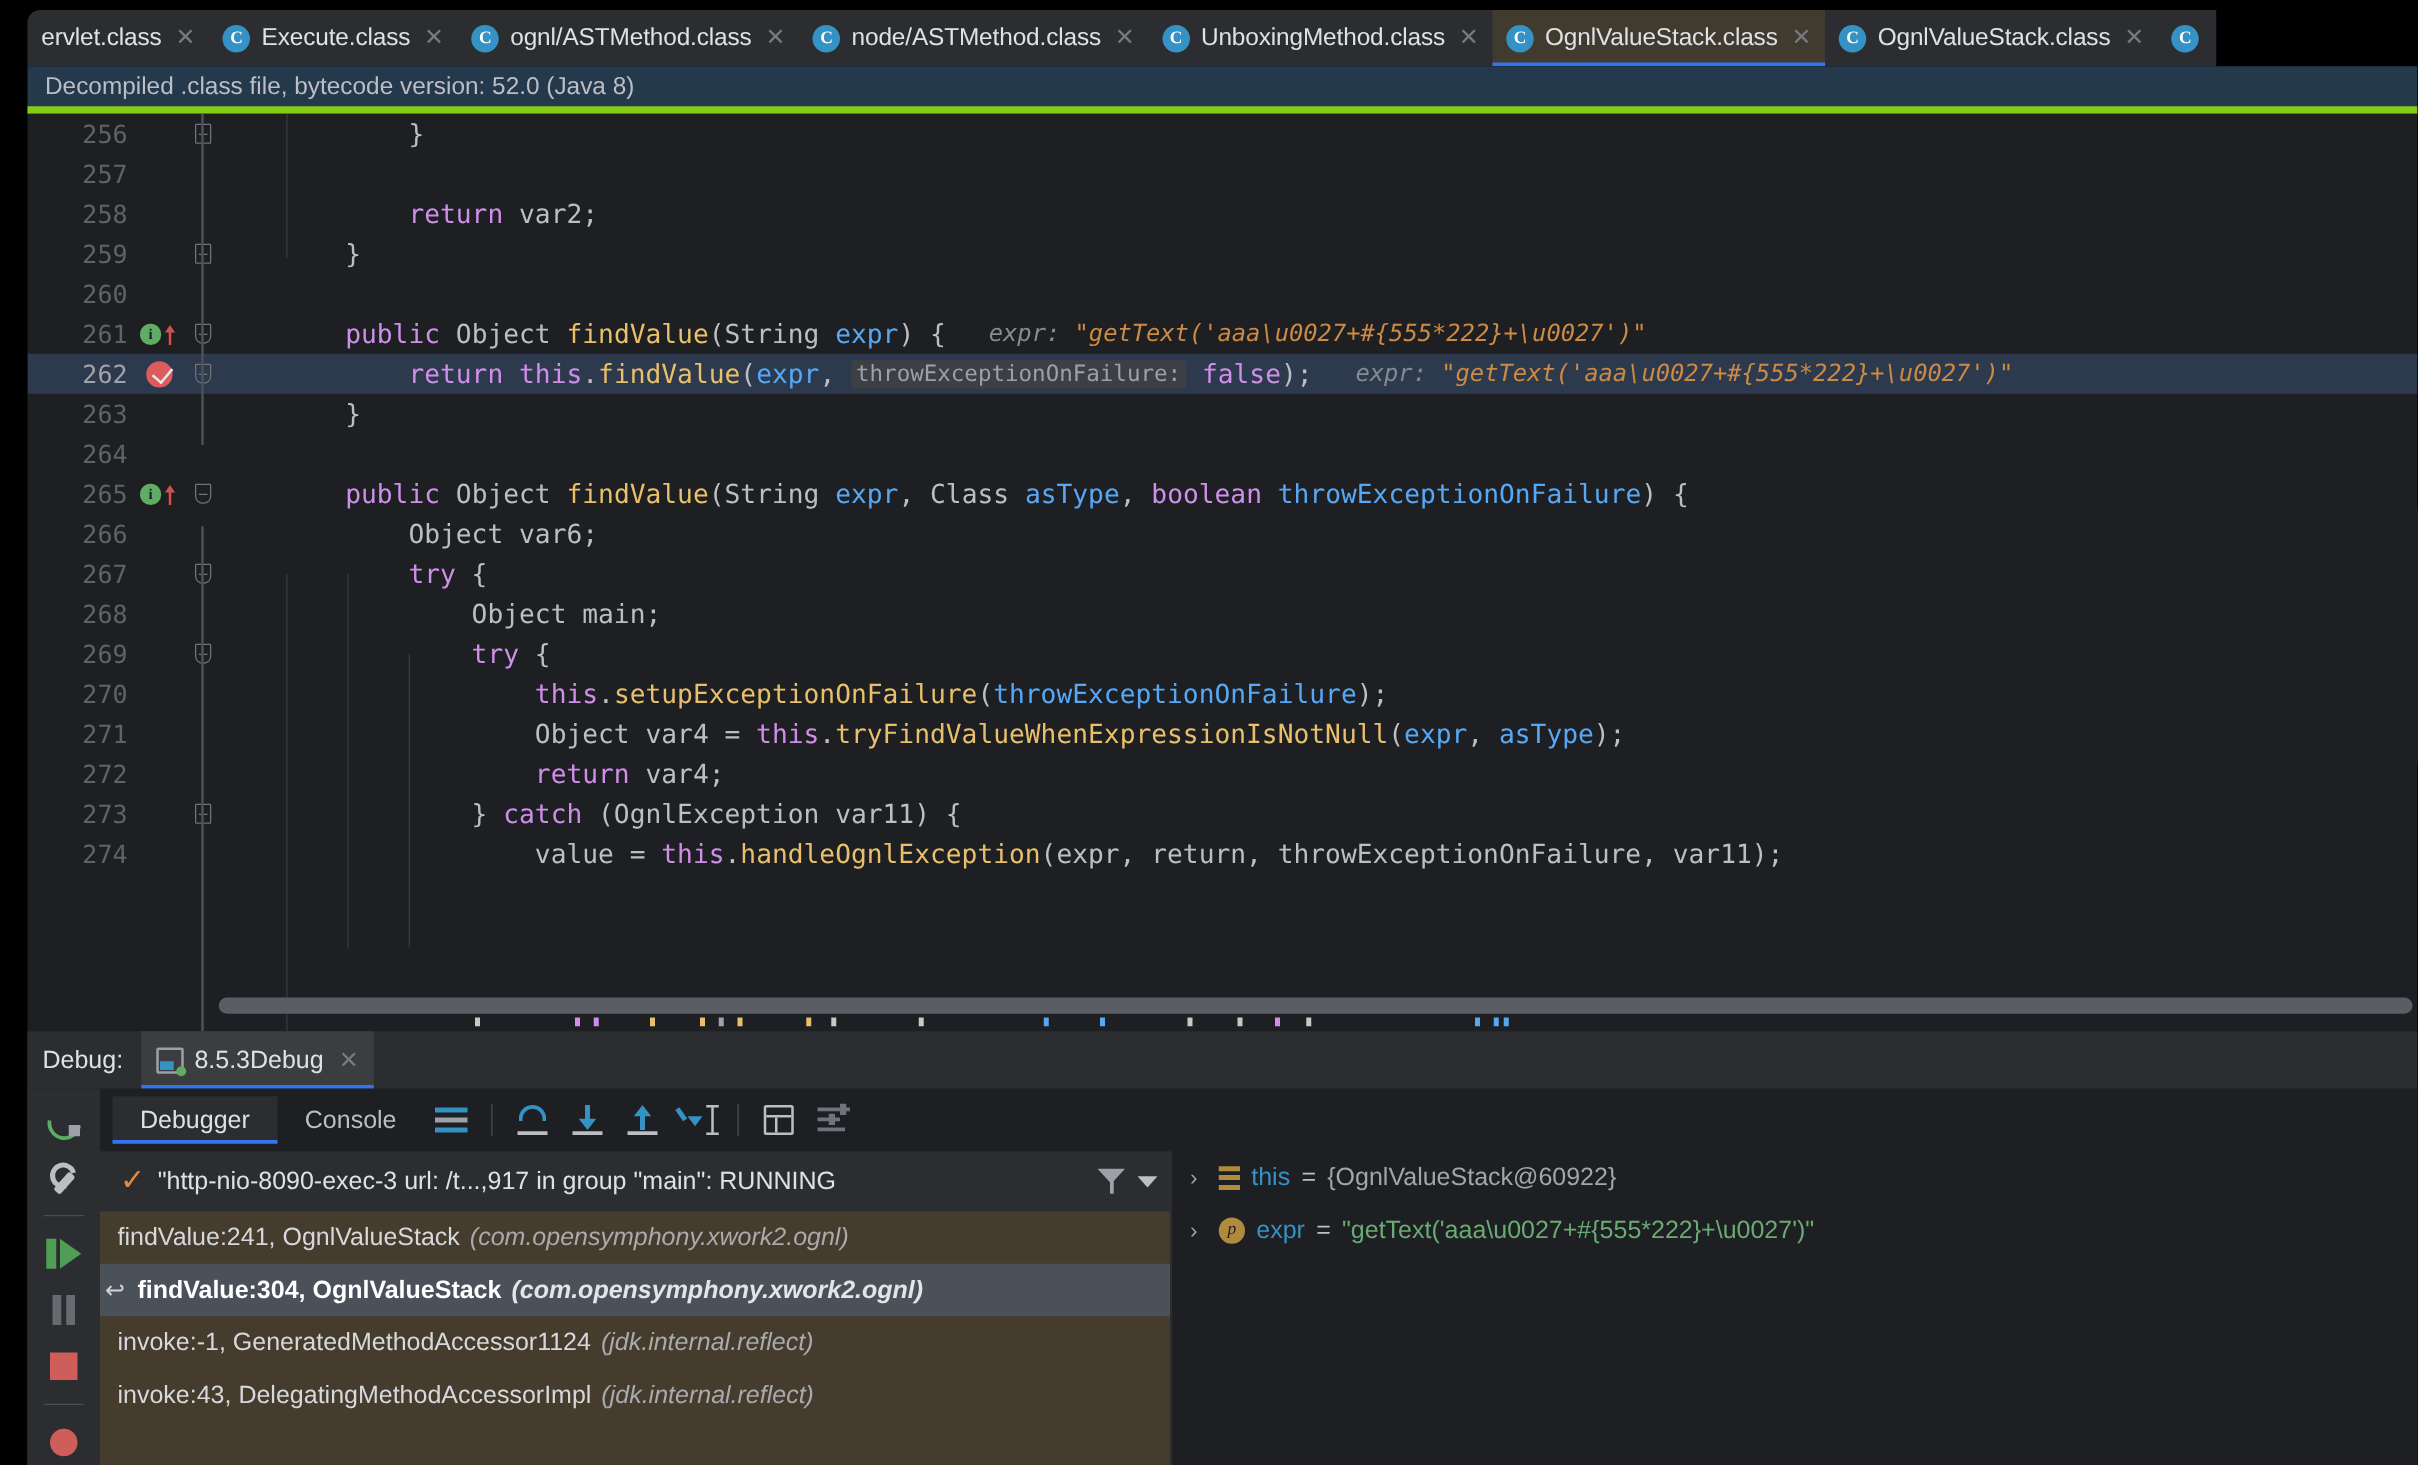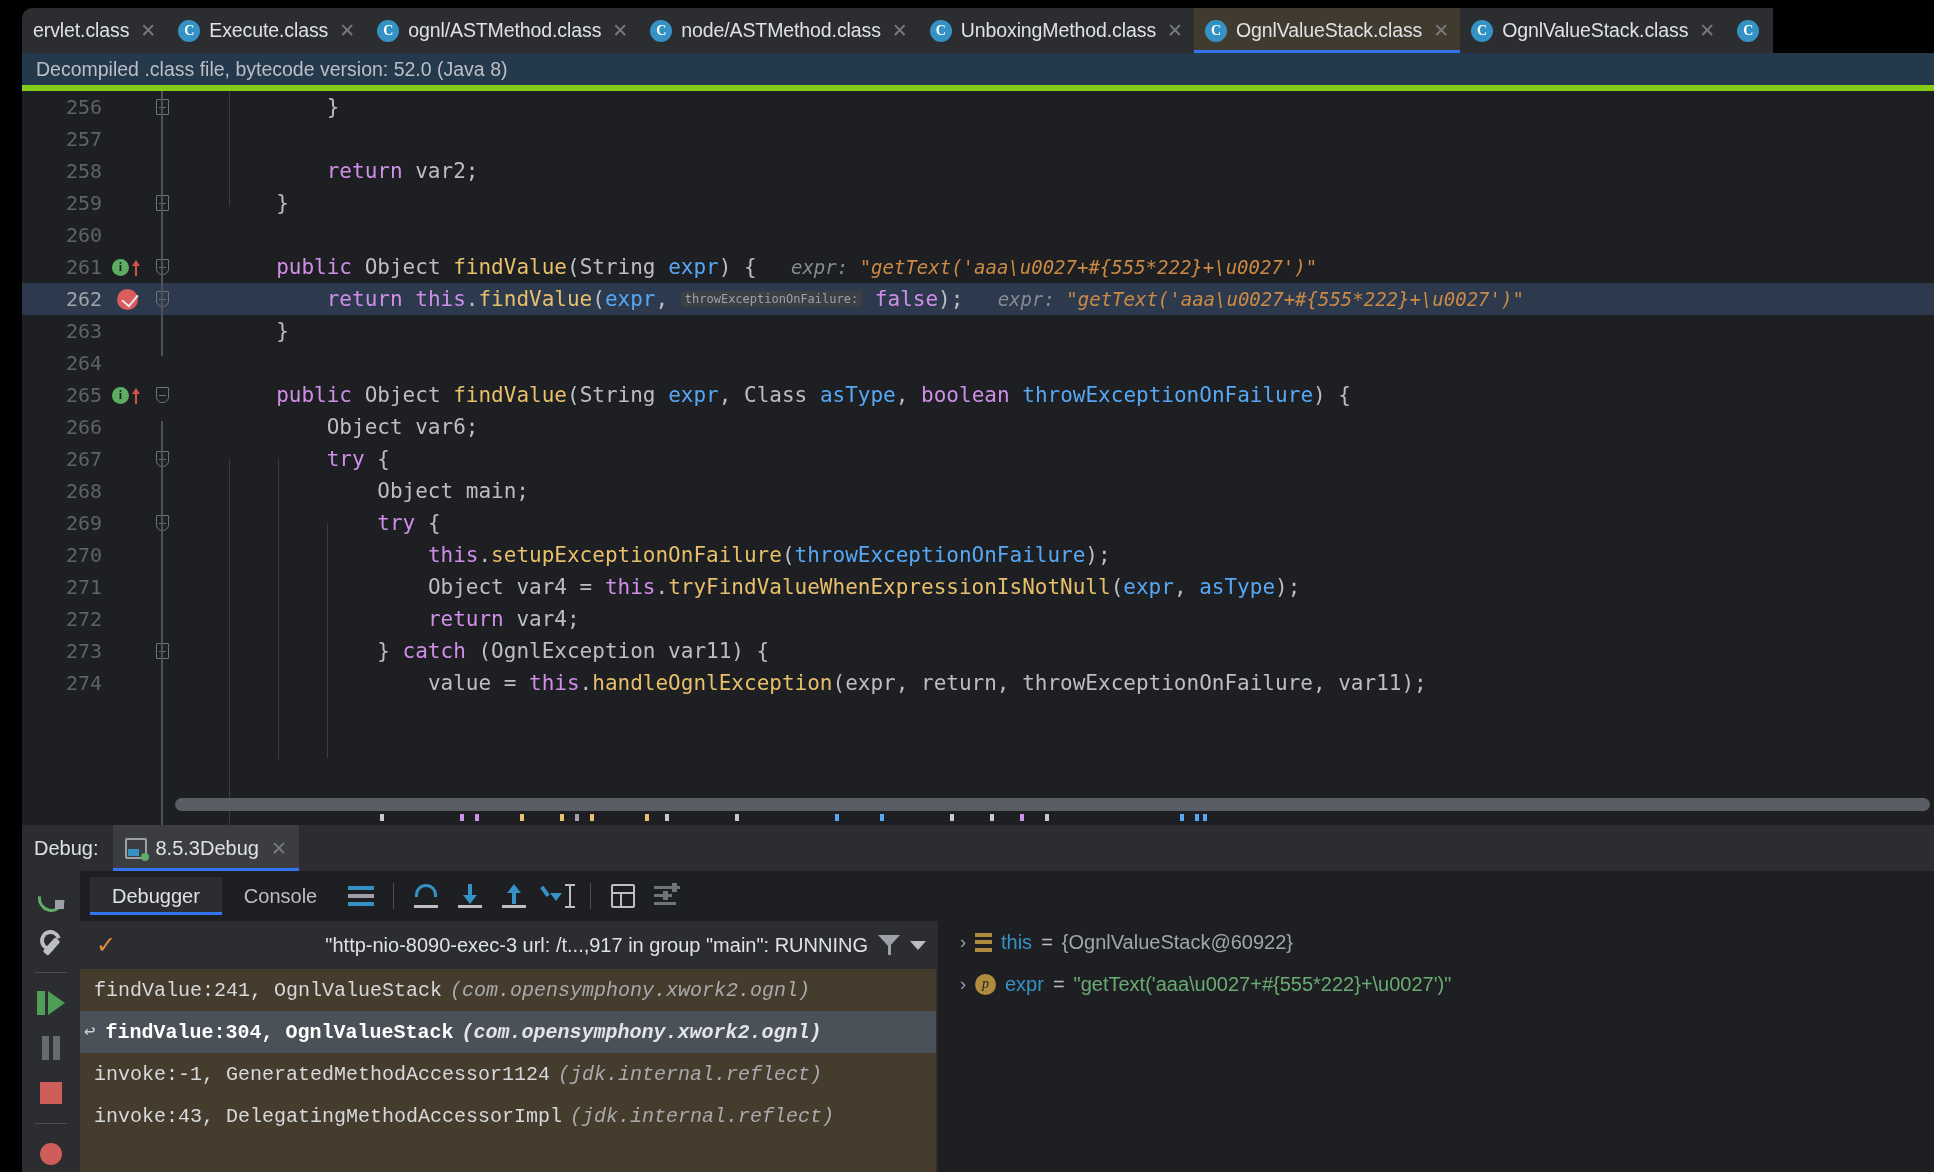--- a/index.html
+++ b/index.html
@@ -115,21 +115,21 @@
   .typ  { color: #bcbec4; }
   .mth  { color: #e8bf6a; }
   .par  { color: #56a8f5; }
   .pln  { color: #bcbec4; }
   .hint {
     color: #868a91; font-style: italic; font-size: 19px;
   }
   .hintstr { color: #cc8a45; font-style: italic; font-size: 19px; }
   .pname {
     background: #3c3f43; color: #9da0a8;
-    font-size: 12px; font-style: normal;
+    font-size: 18px; font-style: normal;
     padding: 1px 4px; border-radius: 3px;
   }
 
   
   .fold-icon {
     width: 13px; height: 16px;
     border: 1.4px solid #6f737a;
     position: relative;
     border-radius: 1px;
   }
@@ -184,21 +184,20 @@
     background: #5a5d63; border-radius: 7px;
   }
   .marker-row { position: absolute; left: 153px; bottom: 2px; width: 1760px; height: 10px; }
   .mk { position: absolute; width: 4px; height: 7px; top: 1px; }
 
   
   .debugwin {
     position: absolute; left: 22px; top: 825px;
     width: 1912px; height: 347px;
     background: #2b2d30;
-    text-align: right;
   }
   .dw-header {
     position: absolute; left: 0; top: 0; width: 100%; height: 46px;
     background: #2b2d30;
     display: flex; align-items: center;
   }
   .dw-title {
     color: #dfe1e5; font-size: 20px; padding: 0 14px 0 12px;
   }
   .dw-tab {
@@ -371,21 +370,21 @@
 
   
   .frames {
     position: absolute; left: 58px; top: 98px; width: 856px; bottom: 0;
     background: #463c2e;
     overflow: hidden;
   }
   .frame-row {
     height: 42px; display: flex; align-items: center;
     padding-left: 14px; gap: 8px;
-    color: #d6d8dc; font-size: 20px; white-space: nowrap; font-family: Liberation Mono, monospace;
+    color: #d6d8dc; font-size: 20px; white-space: nowrap;
   }
   .frame-row.sel { background: #4a5159; color: #ffffff; }
   .frame-pkg { color: #a9aaae; font-style: italic; }
   .frame-row.sel .frame-pkg { color: #e3e4e7; font-weight: bold; }
   .frame-row.sel .frame-main { font-weight: bold; }
   .ic-return { color: #cfd1d5; font-size: 19px; line-height: 1; margin-left: -10px; margin-right: 2px; }
 
   
   .v-split {
     position: absolute; left: 914px; top: 50px; width: 2px; bottom: 0;

